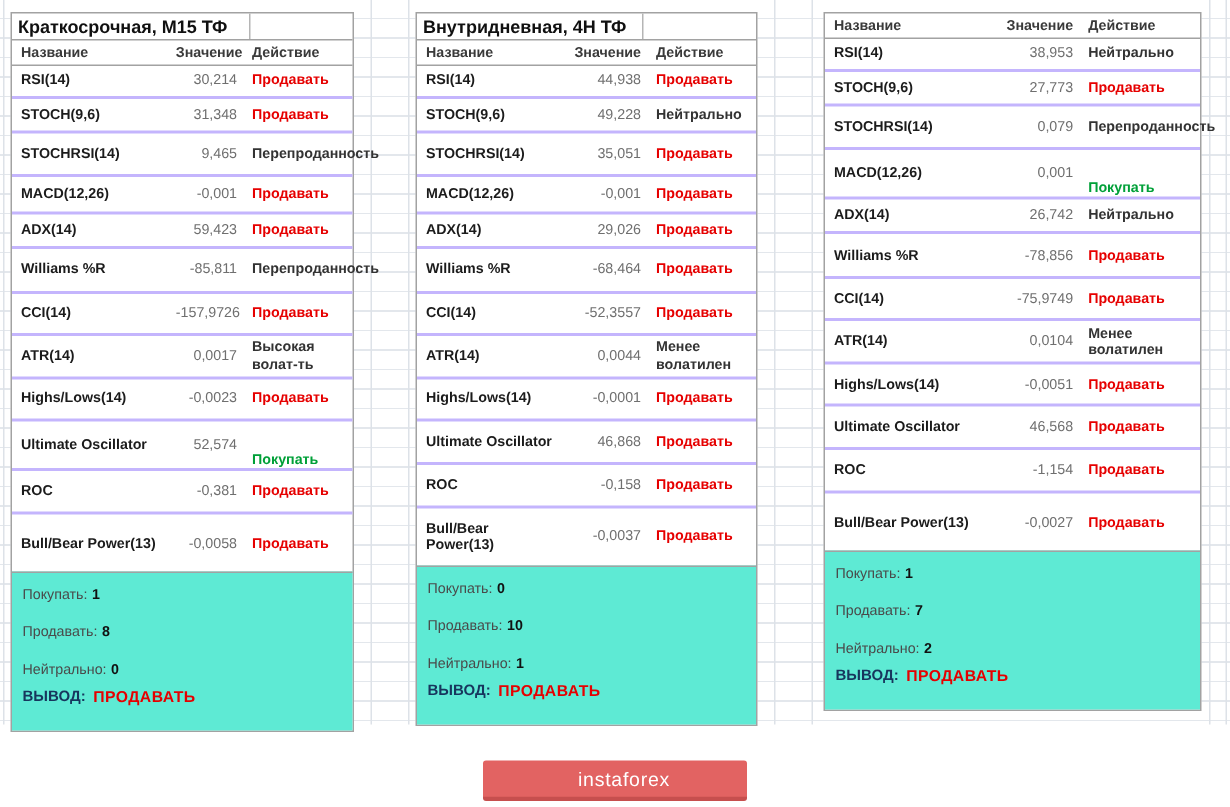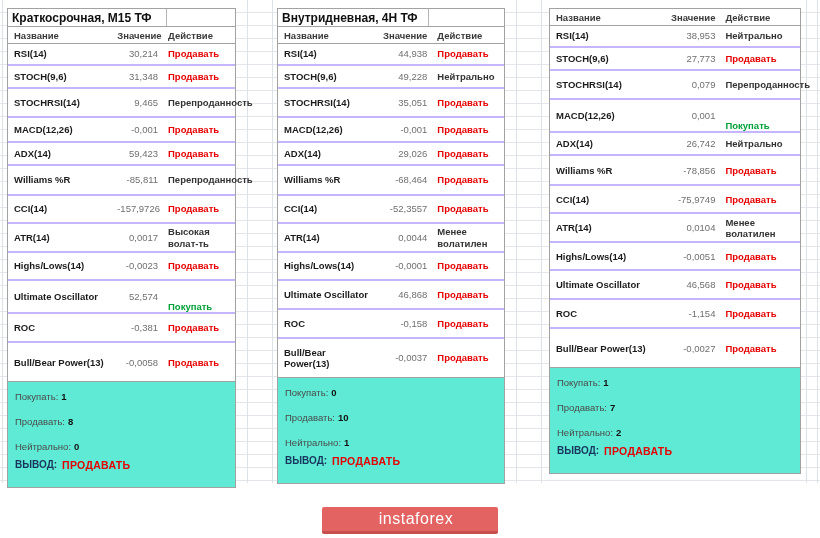--- a/index.html
+++ b/index.html
@@ -71,21 +71,21 @@
   .s-verdict{display:flex;align-items:flex-start;min-height:26px;padding:0 7px;}
   .v-label{font-size:10px;font-weight:bold;color:#17365d;}
   .v-value{font-size:10.5px;font-weight:bold;color:#e60000;margin-left:5px;letter-spacing:0.3px;}
 
   
   .logo{
     position:absolute;left:322px;top:507px;width:176px;height:24px;
     background:#e26362;border-bottom:3px solid #c64f4e;border-radius:2px;
     display:flex;align-items:center;justify-content:center;
   }
-  .logo span{color:#ffffff;font-size:16px;letter-spacing:0.5px;padding-left:12px;}
+  .logo span{color:#ffffff;font-size:13px;letter-spacing:0.5px;padding-left:12px;}
 </style>
 </head>
 <body>
 
 <div class="sheet"></div>
 <div class="vline vl0"></div>
 <div class="vline vl1"></div>
 <div class="vline vl2"></div>
 <div class="vline vl3"></div>
 <div class="vline vl4"></div>

